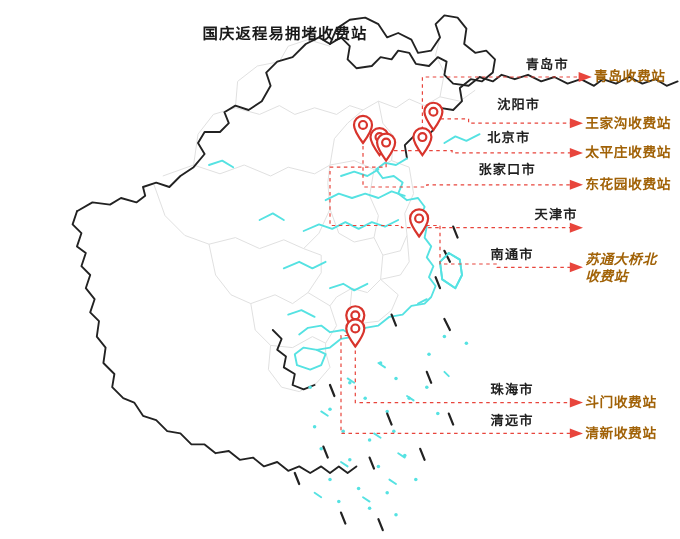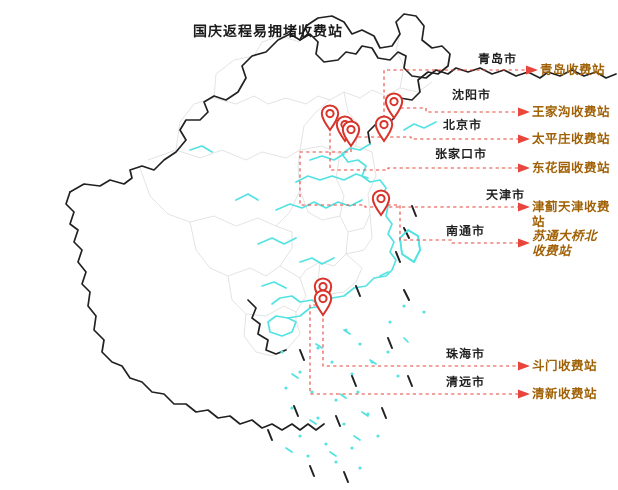--- a/index.html
+++ b/index.html
@@ -10,23 +10,23 @@
     font-family:"DejaVu Sans","Liberation Sans",sans-serif;
     position:relative;
     overflow:hidden;
     -webkit-font-smoothing:antialiased;
   }
   #stage{position:absolute;left:0;top:0;width:618px;height:490px;}
   #mapsvg{position:absolute;left:0;top:0;width:618px;height:490px;}
 
   .title{
     position:absolute;
-    left:193px;top:22px;
+    left:164px;top:22px;
     width:170px;
-    text-align:left;
+    text-align:right;
     font-size:14px;
     font-weight:bold;
     color:#1a1a1a;
     letter-spacing:1px;
     white-space:nowrap;
     line-height:18px;
   }
 
   .city{
     position:absolute;
@@ -278,19 +278,18 @@
   <div class="city" style="left:435px;top:147px;">张家口市</div>
   <div class="city" style="left:446px;top:188px;margin-left:40px;">天津市</div>
   <div class="city" style="left:446px;top:224px;">南通市</div>
   <div class="city" style="left:446px;top:347px;">珠海市</div>
   <div class="city" style="left:446px;top:375px;">清远市</div>
 
   <div class="station" style="left:540px;top:62px;">青岛收费站</div>
   <div class="station" style="left:532px;top:104px;">王家沟收费站</div>
   <div class="station" style="left:532px;top:131px;">太平庄收费站</div>
   <div class="station" style="left:532px;top:160px;">东花园收费站</div>
-  <div class="station" style="left:532px;top:199px;">津蓟天津收费站</div>
   <div class="station wrap" style="left:532px;top:228px;">苏通大桥北收费站</div>
   <div class="station" style="left:532px;top:358px;">斗门收费站</div>
   <div class="station" style="left:532px;top:386px;">清新收费站</div>
 
 
 </div>
 
 </body></html>

